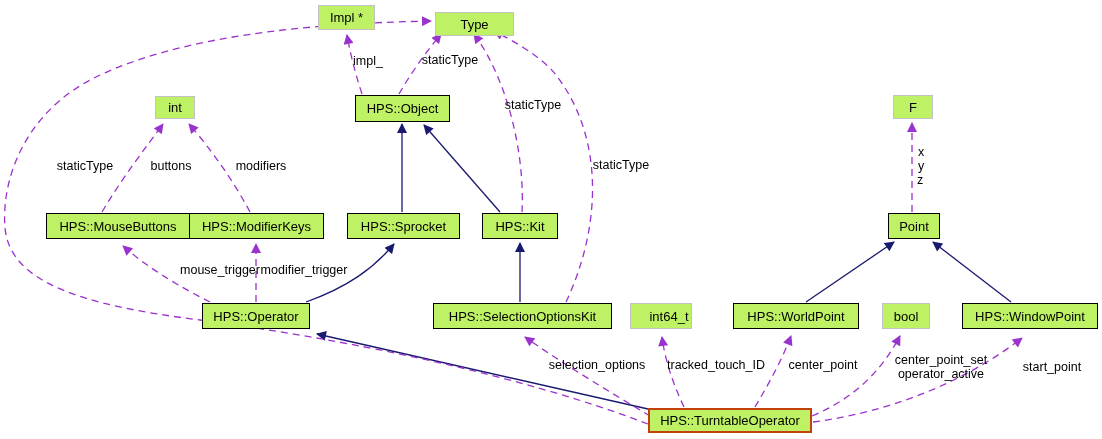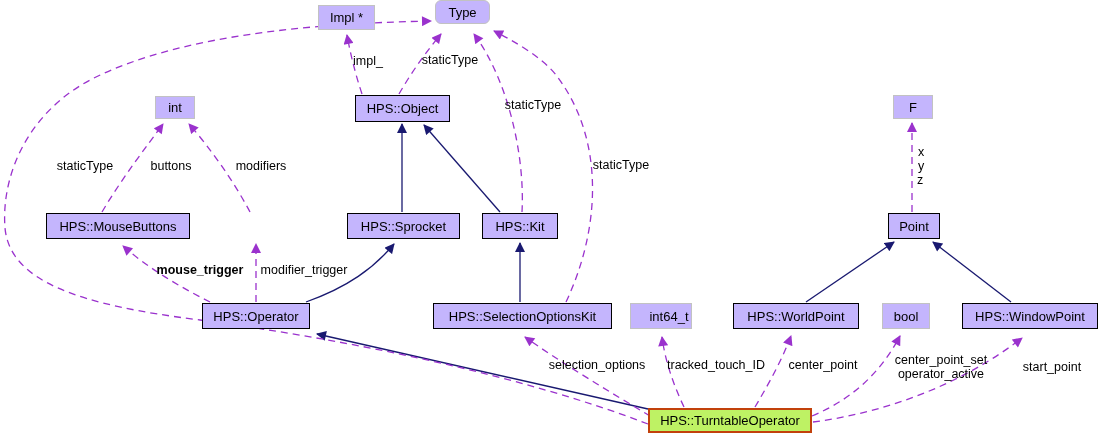--- a/index.html
+++ b/index.html
@@ -4,21 +4,21 @@
 <style>
   html,body{margin:0;padding:0;background:#ffffff;}
   .canvas{
     position:relative;width:1102px;height:439px;background:#ffffff;
     font-family:"Liberation Sans", sans-serif;overflow:hidden;
   }
   .edges{position:absolute;left:0;top:0;width:1102px;height:439px;}
   .edges path.inh{fill:none;stroke:#191970;stroke-width:1.3;}
   .edges path.dep{fill:none;stroke:#9a32cd;stroke-width:1.3;stroke-dasharray:7 5;}
   .node{
-    position:absolute;box-sizing:border-box;background:#c4b5fd;
+    position:absolute;box-sizing:border-box;background:#bef264;
     border:1.5px solid #000000;display:flex;align-items:center;justify-content:center;
     font-size:13px;color:#000000;white-space:nowrap;line-height:1;
   }
   .node.ext{border:1.4px solid #c2c2c2;}
   .node.main{background:#bef264;border:2px solid #c2410c;justify-content:center;}
   .elabel{
     position:absolute;transform:translate(-50%,-50%);
     font-size:12.5px;color:#000000;white-space:nowrap;line-height:1.1;text-align:center;
   }
 </style>
@@ -58,35 +58,38 @@
     <path class="dep" d="M650,416 C610,392 560,362 525,337" marker-end="url(#ah-p)"></path>
     <path class="dep" d="M684,407 C673,384 665,360 662,337" marker-end="url(#ah-p)"></path>
     <path class="dep" d="M755,407 C768,385 781,362 791,336" marker-end="url(#ah-p)"></path>
     <path class="dep" d="M812,416 C855,398 882,370 900,336" marker-end="url(#ah-p)"></path>
     <path class="dep" d="M813,422 C890,412 965,382 1022,338" marker-end="url(#ah-p)"></path>
   </svg>
 
   <div class="node ext" style="left:318px;top:5px;width:57px;height:25px;">
       <span>Impl *</span>
     </div>
-  <div class="node ext" style="left:435px;top:0;width:55px;height:24px;border-radius:6px;">
+  <div class="node ext" style="left:435px;top:12px;width:79px;height:24px;">
       <span>Type</span>
     </div>
   <div class="node ext" style="left:155px;top:96px;width:40px;height:23px;">
       <span>int</span>
     </div>
   <div class="node" style="left:355px;top:95px;width:95px;height:27px;">
       <span>HPS::Object</span>
     </div>
   <div class="node ext" style="left:893px;top:95px;width:40px;height:24px;">
       <span>F</span>
     </div>
 
   <div class="node" style="left:21px;top:213px;width:144px;height:26px;margin-left:25px;">
       <span>HPS::MouseButtons</span>
+    </div>
+  <div class="node" style="left:189px;top:213px;width:135px;height:26px;">
+      <span>HPS::ModifierKeys</span>
     </div>
   <div class="node" style="left:347px;top:213px;width:113px;height:26px;">
       <span>HPS::Sprocket</span>
     </div>
   <div class="node" style="left:482px;top:213px;width:76px;height:26px;">
       <span>HPS::Kit</span>
     </div>
   <div class="node" style="left:888px;top:213px;width:52px;height:26px;text-align:center;">
       <span>Point</span>
     </div>
@@ -114,21 +117,21 @@
       <span>HPS::TurntableOperator</span>
     </div>
 
   <div class="elabel" style="left:368px;top:62px;">impl_</div>
   <div class="elabel" style="left:450px;top:61px;">staticType</div>
   <div class="elabel" style="left:533px;top:106px;">staticType</div>
   <div class="elabel" style="left:621px;top:166px;">staticType</div>
   <div class="elabel" style="left:85px;top:167px;">staticType</div>
   <div class="elabel" style="left:171px;top:167px;">buttons</div>
   <div class="elabel" style="left:261px;top:167px;">modifiers</div>
-  <div class="elabel" style="left:200px;top:271px;font-weight:bold;">mouse_trigger</div>
+  <div class="elabel" style="left:220px;top:271px;">mouse_trigger</div>
   <div class="elabel" style="left:304px;top:271px;">modifier_trigger</div>
   <div class="elabel" style="left:921px;top:153px;">x</div>
   <div class="elabel" style="left:921px;top:167px;">y</div>
   <div class="elabel" style="left:920px;top:181px;">z</div>
   <div class="elabel" style="left:597px;top:366px;">selection_options</div>
   <div class="elabel" style="left:716px;top:366px;">tracked_touch_ID</div>
   <div class="elabel" style="left:823px;top:366px;">center_point</div>
   <div class="elabel" style="left:941px;top:368px;">
     <span>center_point_set</span><br>
     <span>operator_active</span>

